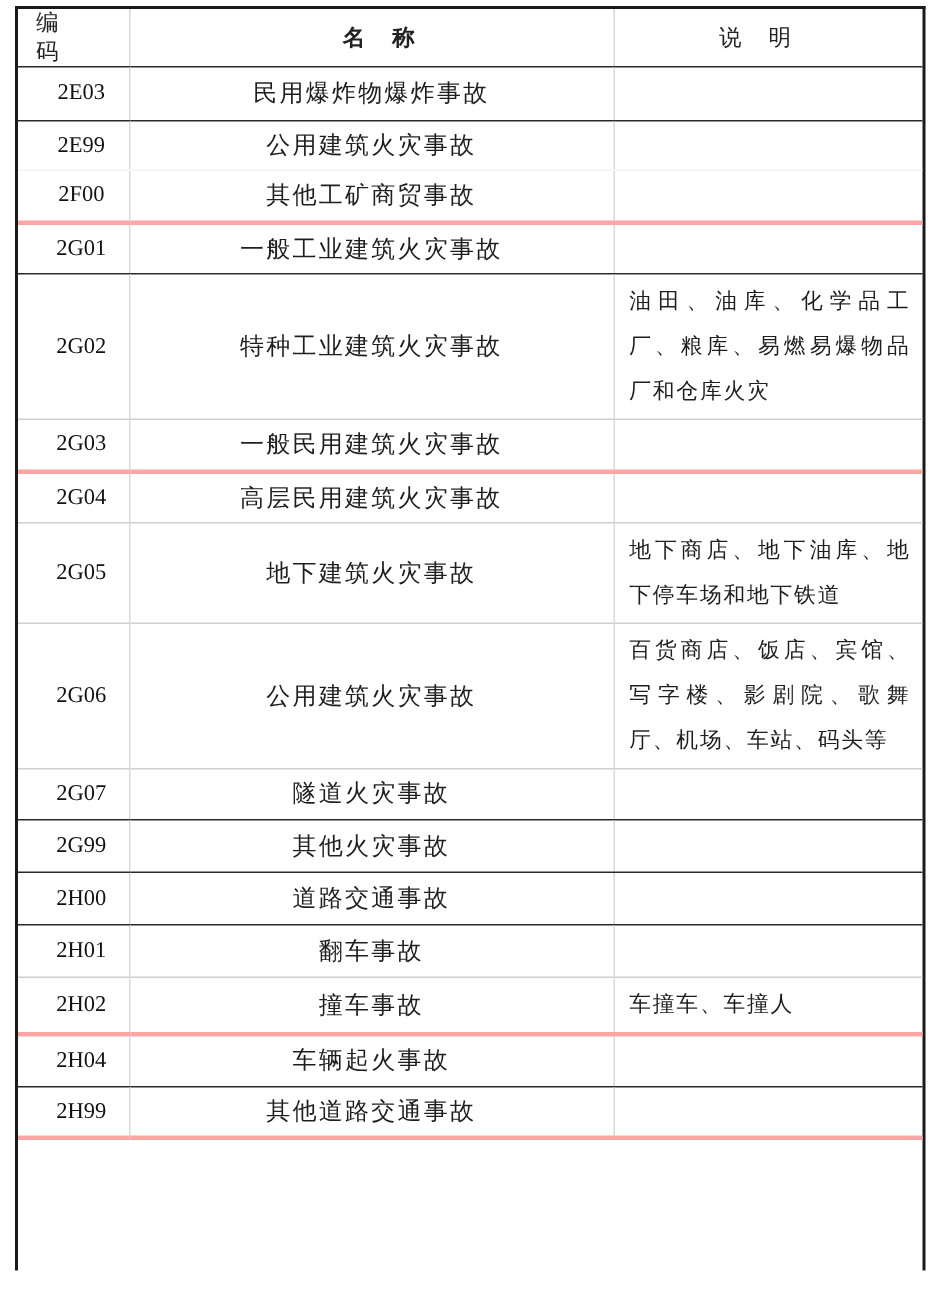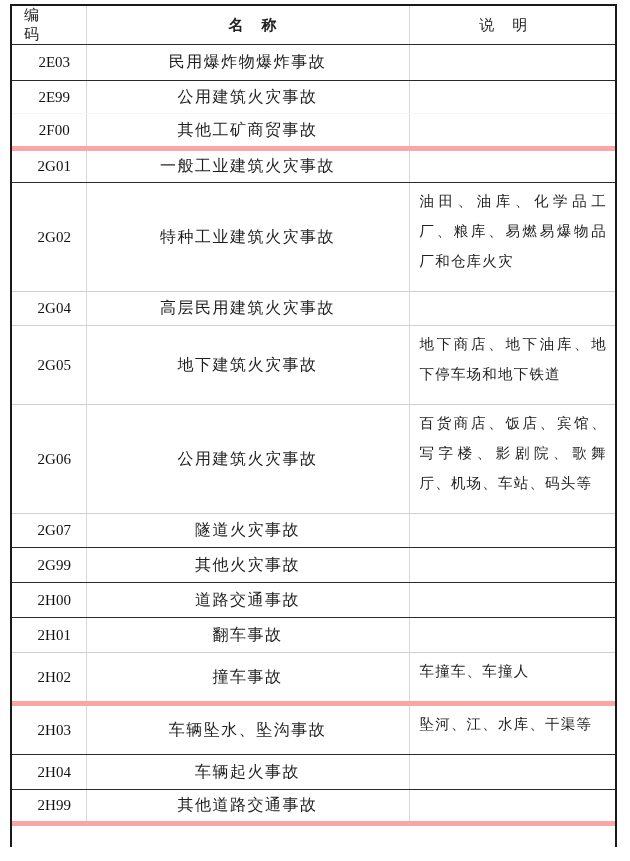--- a/index.html
+++ b/index.html
@@ -37,21 +37,21 @@
     td, th {
       padding: 0;
       font-weight: normal;
       vertical-align: middle;
       border-left: 1px solid #d8d8d8;
       box-sizing: border-box;
     }
     td:first-child, th:first-child { border-left: none; }
     tr { height: 35px; }
     tr.b-dark td, tr.b-dark th { border-bottom: 1px solid #2a2a2a; }
-    tr.b-mid td { border-bottom: 5px solid #fca5a5; }
+    tr.b-mid td { border-bottom: 3px solid #fca5a5; }
     tr.b-light td { border-bottom: 1px solid #cfcfcf; }
     tr.b-faint td { border-bottom: 1px solid #f4f4f4; }
     .hdr {
       font-family: "DejaVu Sans", "Liberation Sans", sans-serif;
       font-size: 15px;
       color: #222;
       text-align: center;
       height: 35px;
     }
     .hdr-code { text-align: left; padding-left: 12px; letter-spacing: 18px; }
@@ -71,21 +71,21 @@
       letter-spacing: 1.5px;
       color: #1e1e1e;
     }
     .desc {
       font-family: "DejaVu Sans", "Liberation Sans", sans-serif;
       font-size: 14.5px;
       text-align: justify;
       text-align-last: left;
       letter-spacing: 1.2px;
       line-height: 30px;
-      padding: 3px 8px 15px 10px;
+      padding: 3px 8px 3px 10px;
       color: #1e1e1e;
     }
   </style>
 </head>
 <body>
 
 <div class="table-wrap">
   <table>
     <colgroup>
       <col class="c-code">
@@ -118,20 +118,25 @@
       <tr class="b-dark" style="height:34px">
         <td class="code">2G01</td>
         <td class="name">一般工业建筑火灾事故</td>
         <td class="desc"></td>
       </tr>
       <tr class="b-light" style="height:94px">
         <td class="code">2G02</td>
         <td class="name">特种工业建筑火灾事故</td>
         <td class="desc">油田、油库、化学品工厂、粮库、易燃易爆物品厂和仓库火灾</td>
       </tr>
+      <tr class="b-mid" style="height:35px">
+        <td class="code">2G03</td>
+        <td class="name">一般民用建筑火灾事故</td>
+        <td class="desc"></td>
+      </tr>
       <tr class="b-light" style="height:34px">
         <td class="code">2G04</td>
         <td class="name">高层民用建筑火灾事故</td>
         <td class="desc"></td>
       </tr>
       <tr class="b-light" style="height:65px">
         <td class="code">2G05</td>
         <td class="name">地下建筑火灾事故</td>
         <td class="desc">地下商店、地下油库、地下停车场和地下铁道</td>
       </tr>
@@ -159,25 +164,20 @@
         <td class="code">2H01</td>
         <td class="name">翻车事故</td>
         <td class="desc"></td>
       </tr>
       <tr class="b-mid" style="height:35px">
         <td class="code">2H02</td>
         <td class="name">撞车事故</td>
         <td class="desc">车撞车、车撞人</td>
       </tr>
       <tr class="b-dark" style="height:35px">
-        <td class="code">2H03</td>
-        <td class="name">车辆坠水、坠沟事故</td>
-        <td class="desc">坠河、江、水库、干渠等</td>
-      </tr>
-      <tr class="b-dark" style="height:35px">
         <td class="code">2H04</td>
         <td class="name">车辆起火事故</td>
         <td class="desc"></td>
       </tr>
       <tr class="b-mid" style="height:34px">
         <td class="code">2H99</td>
         <td class="name">其他道路交通事故</td>
         <td class="desc"></td>
       </tr>
     </tbody>

